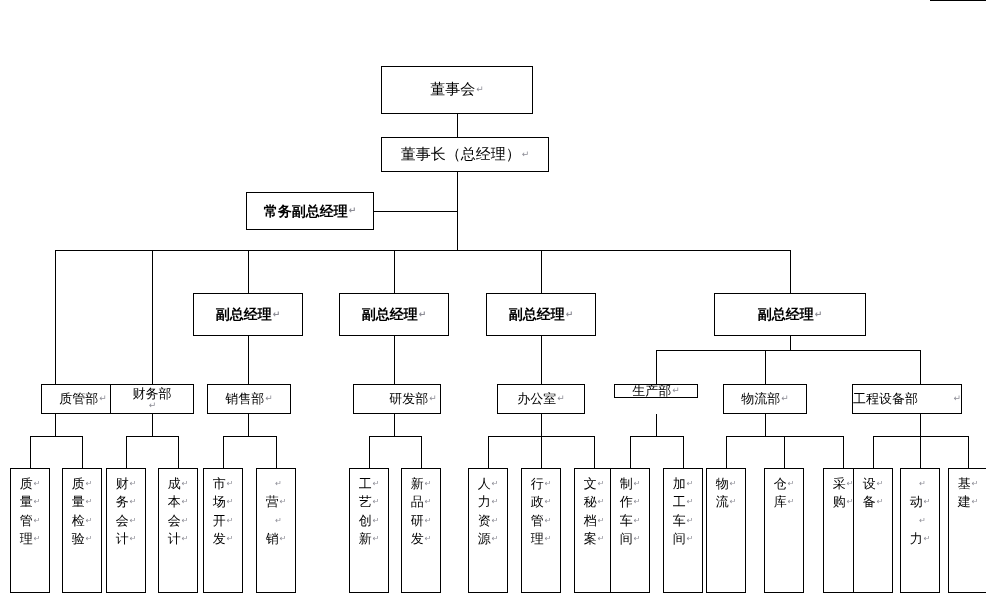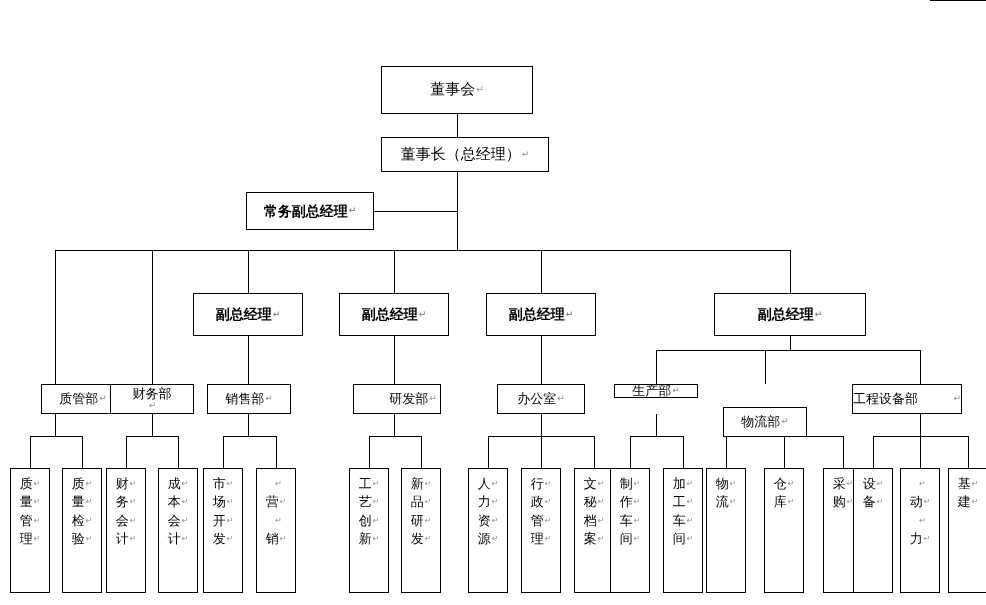--- a/index.html
+++ b/index.html
@@ -183,21 +183,21 @@
       <span class="cr">↵</span>
   </div>
   <div class="box h3box" style="left:497px;top:384px;width:88px;height:30px;">
     <span class="lbl">办公室</span>
       <span class="cr">↵</span>
   </div>
   <div class="box h3box" style="left:614px;top:384px;width:84px;height:14px;">
     <span class="lbl">生产部</span>
       <span class="cr">↵</span>
   </div>
-  <div class="box h3box" style="left:723px;top:384px;width:84px;height:30px;margin-top:23px;">
+  <div class="box h3box" style="left:723px;top:384px;width:84px;height:30px;">
     <span class="lbl">物流部</span>
       <span class="cr">↵</span>
   </div>
   <div class="box h3box" style="left:852px;top:384px;width:110px;height:30px;justify-content:space-between;">
     <span class="lbl">工程设备部</span>
       <span class="cr">↵</span>
   </div>
 
   <div class="box vbox" style="left:10px;top:468px;width:40px;height:125px;">
       <span class="ch">质<span class="cr">↵</span></span>

